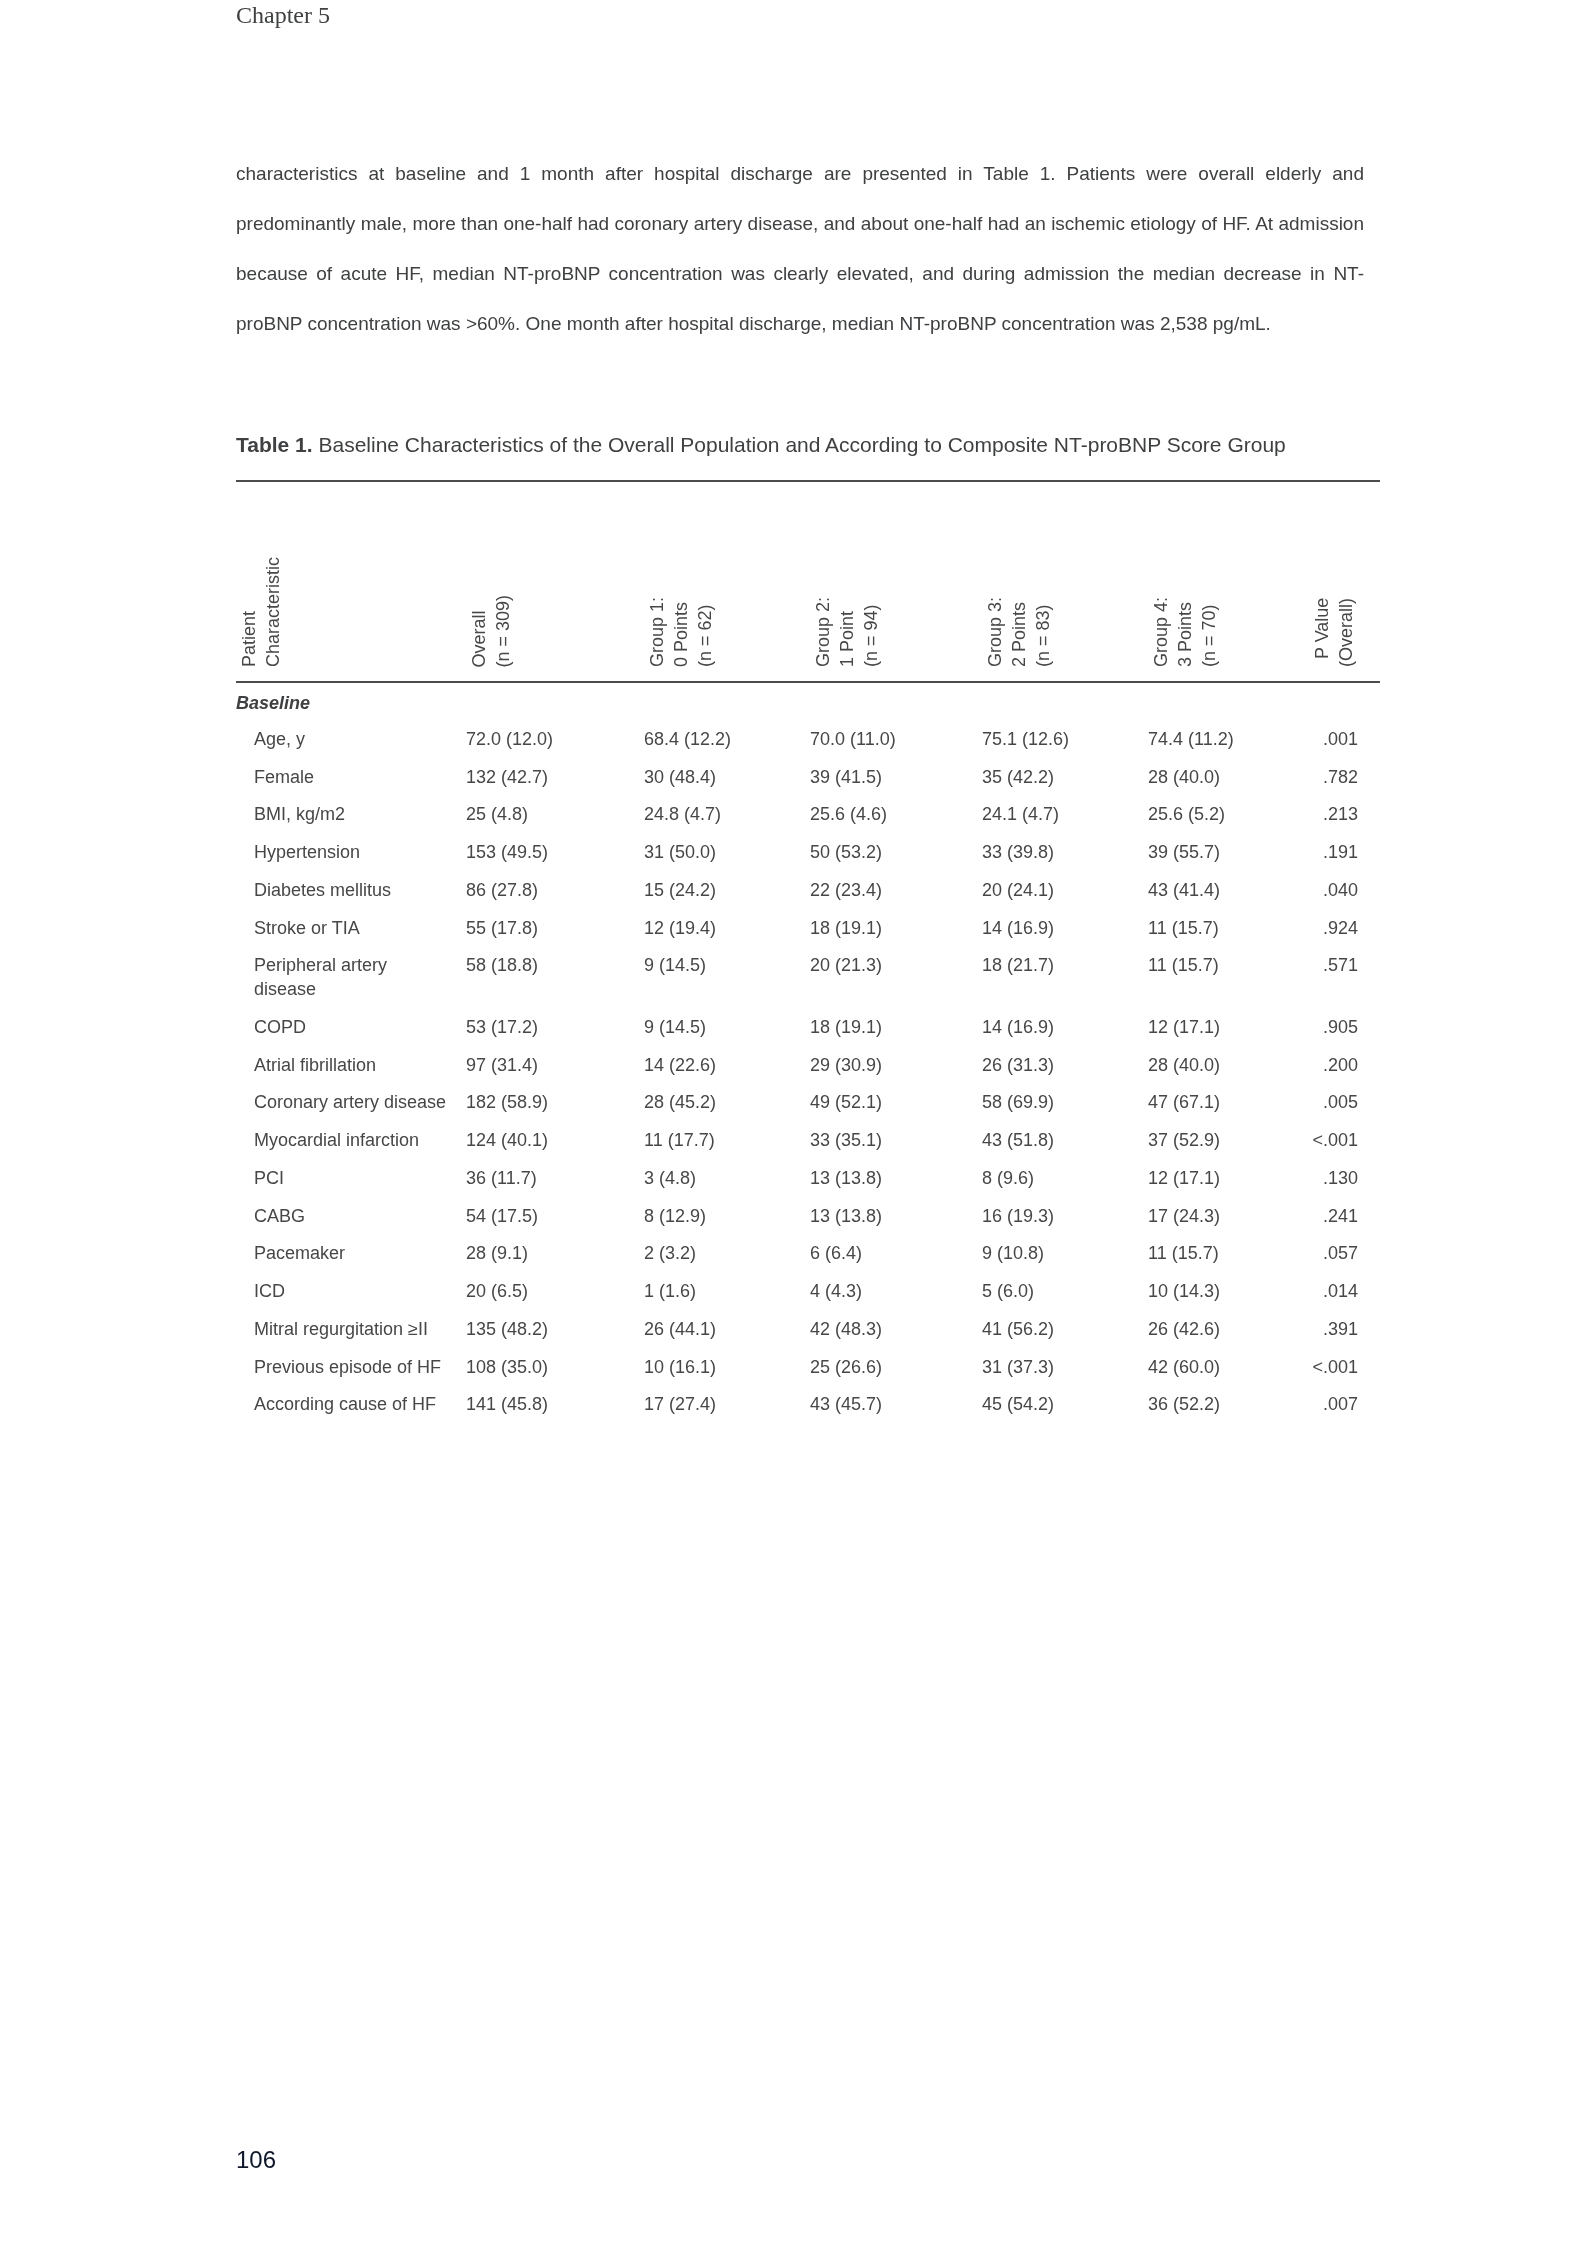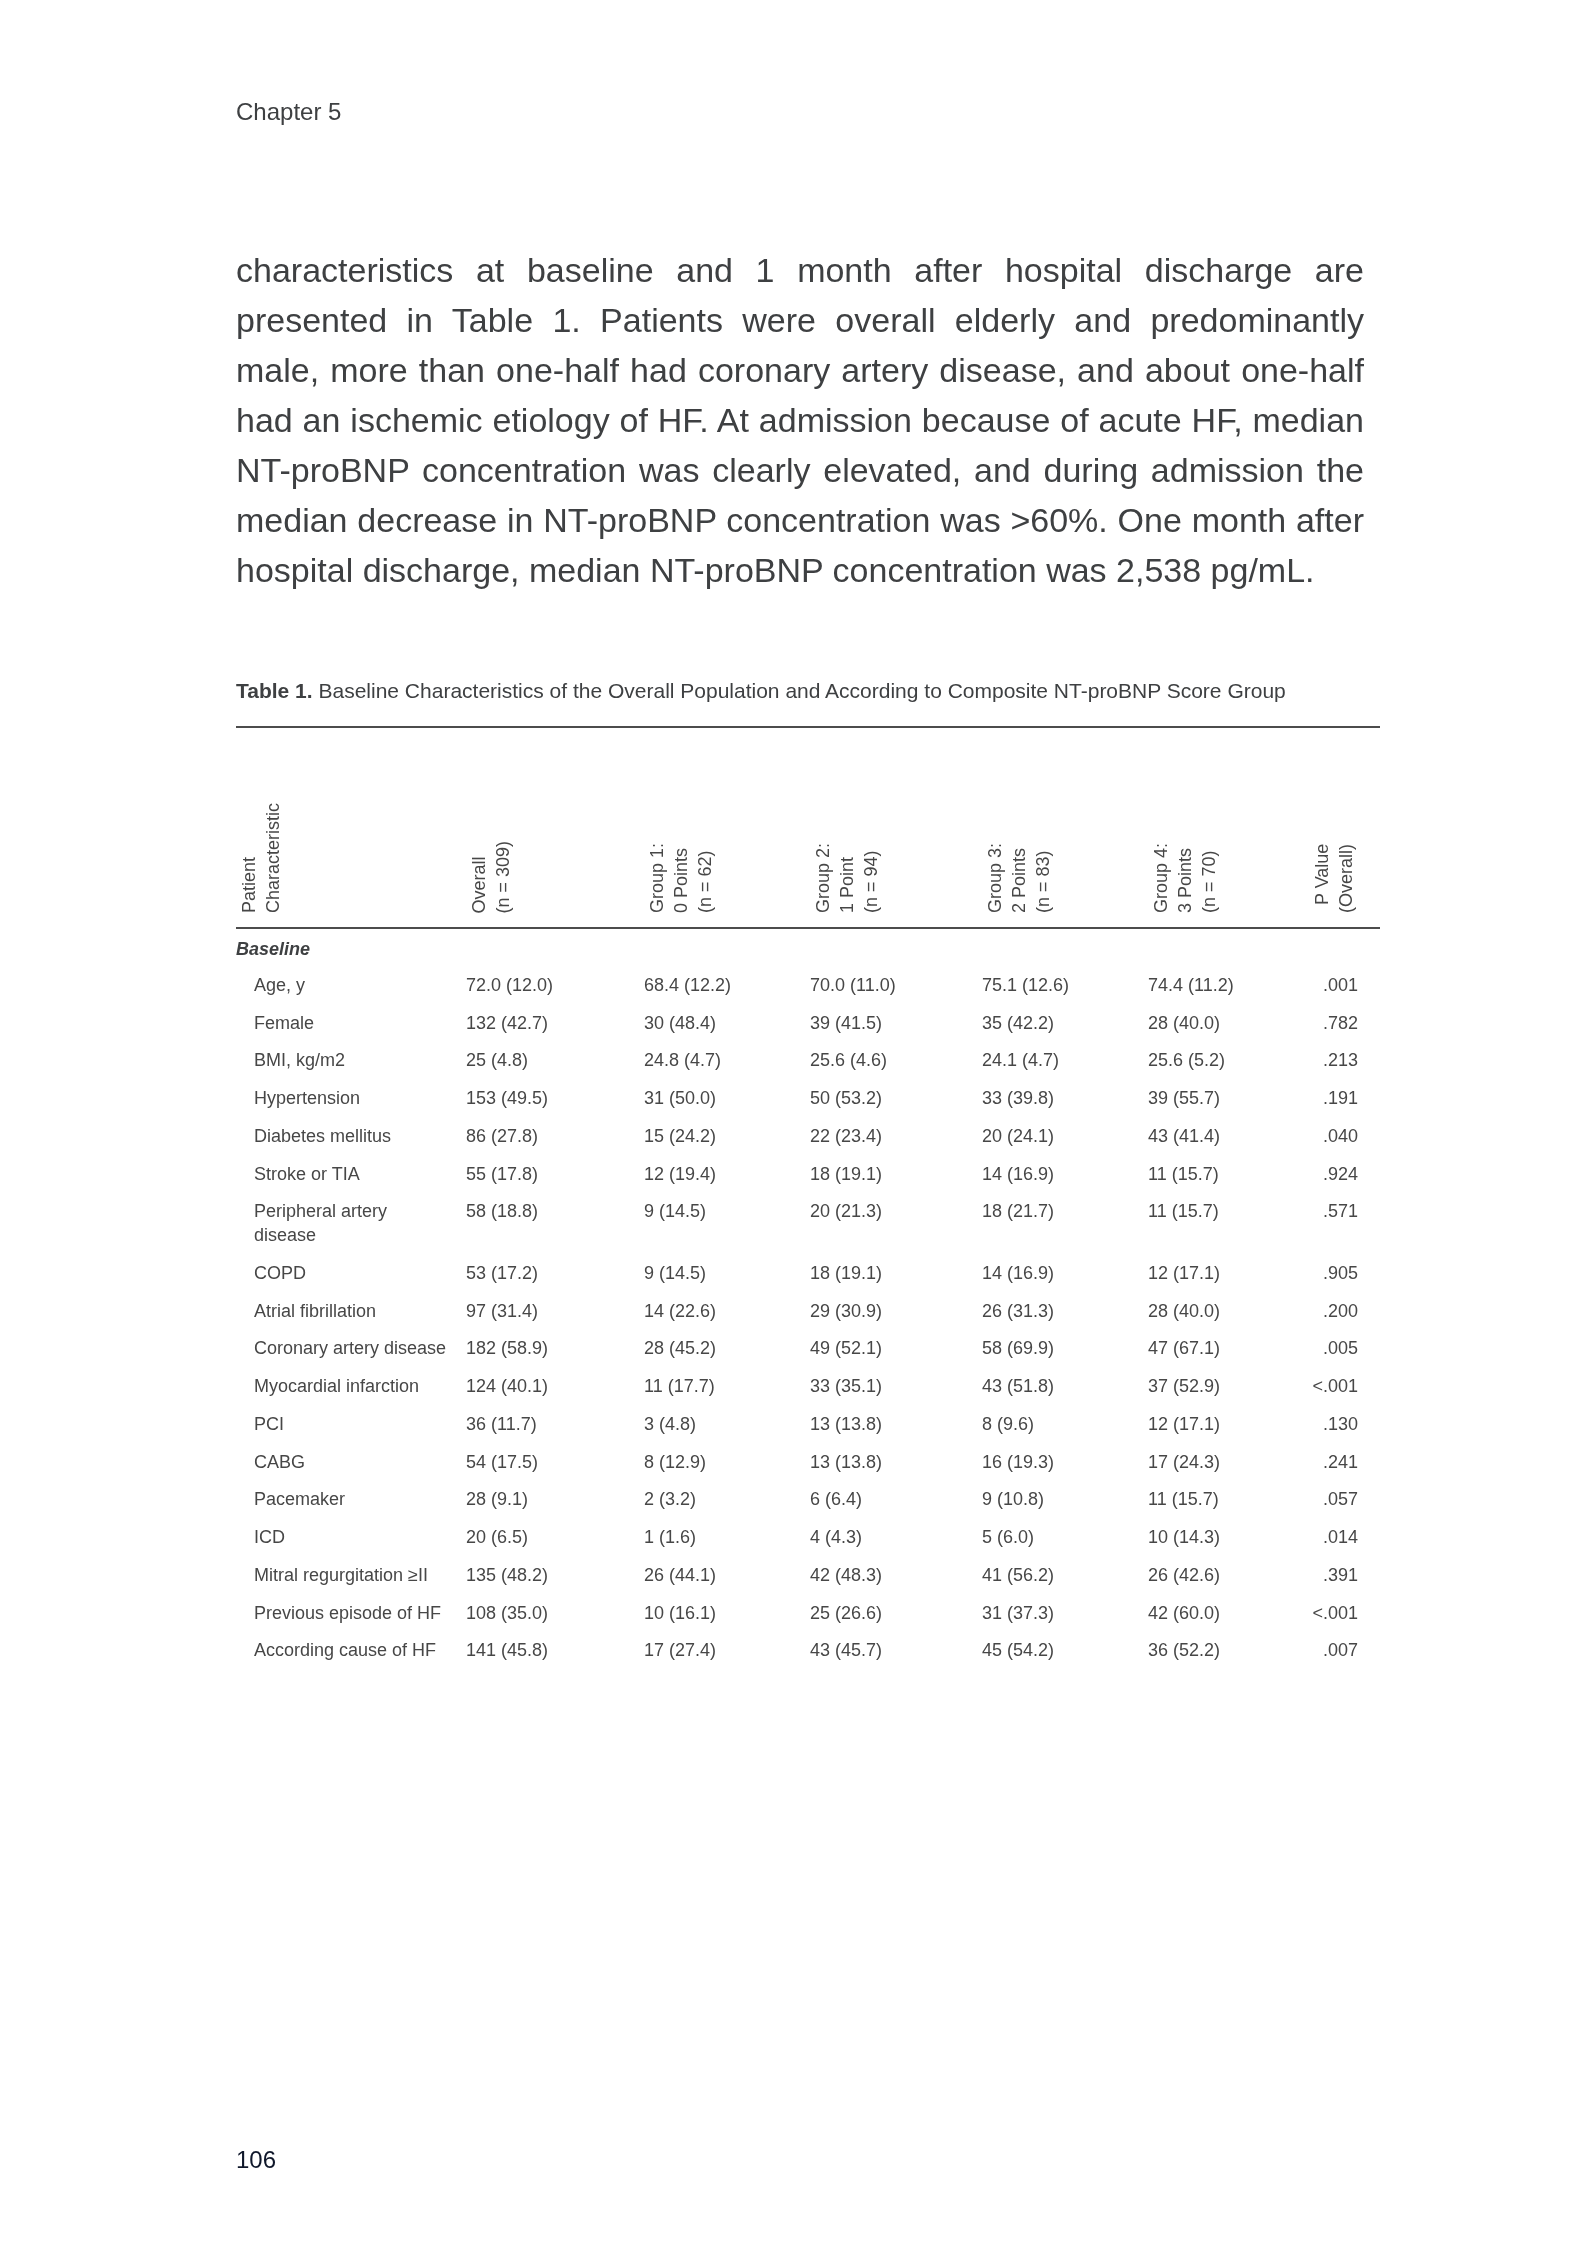--- a/index.html
+++ b/index.html
@@ -12,28 +12,28 @@
     background: #ffffff;
     overflow: hidden;
   }
   .content {
     position: absolute;
     left: 236px;
     top: 0;
     width: 1144px;
   }
   .running-head {
-    margin-top: 96px;
     font-size: 24px;
     line-height: 1.3;
     color: #3e4042;
+    font-family: Liberation Serif, serif;
   }
   .body-par {
     margin: 118px 16px 0 0;
-    font-size: 34px;
+    font-size: 19px;
     line-height: 50px;
     text-align: justify;
     color: #3e4042;
   }
   .caption {
     margin: 80px 0 20px 0;
     font-size: 21px;
     line-height: 31px;
     color: #3e4042;
   }

